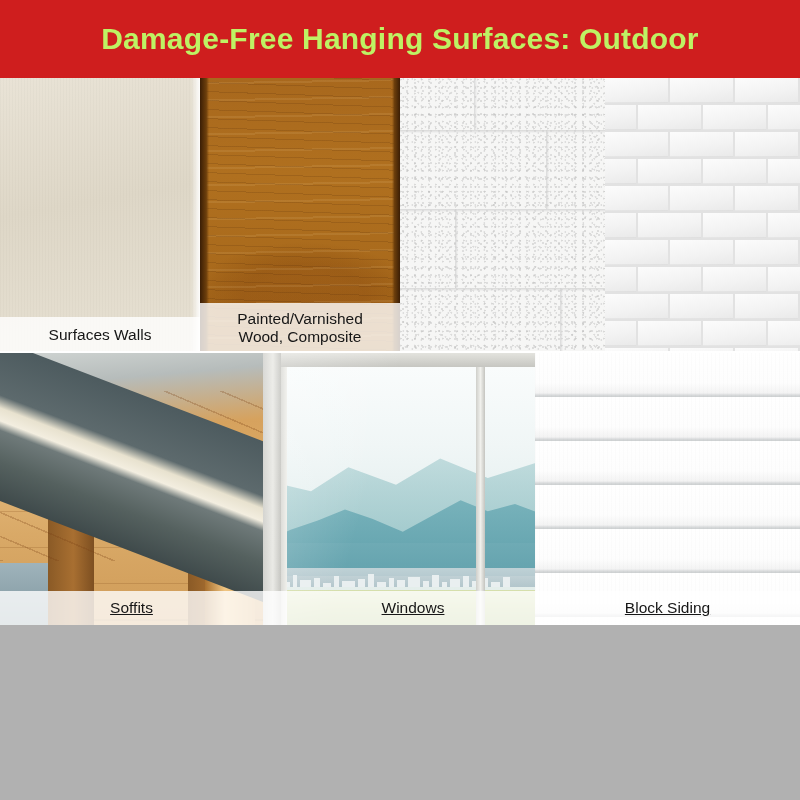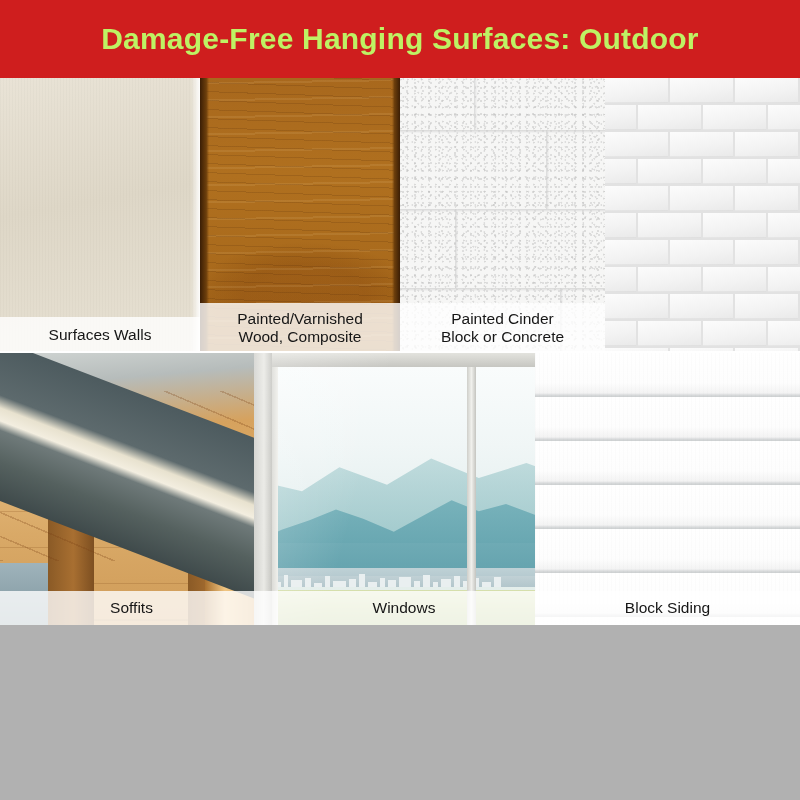--- a/index.html
+++ b/index.html
@@ -19,32 +19,32 @@
   .row1{position:absolute;left:0;top:78px;width:800px;height:275px;}
   .row2{position:absolute;left:0;top:353px;width:800px;height:272px;}
   .panel{position:absolute;top:0;height:100%;overflow:hidden;}
 
   .p-walls{left:0;width:200px;}
   .p-wood{left:200px;width:200px;}
   .p-cinder{left:400px;width:205px;}
   .p-tile{left:605px;width:195px;}
 
   .p-soffit{left:0;width:263px;}
-  .p-window{left:254px;width:300px;}
+  .p-window{left:263px;width:300px;}
   .p-siding{left:535px;width:265px;}
 
   
   .label-strip{position:absolute;left:0;width:100%;bottom:0;
     background:rgba(255,255,255,.80);
     display:flex;align-items:center;justify-content:center;
     text-align:center;color:#161616;font-size:15.5px;line-height:1.18;
     padding:6px 4px;box-sizing:border-box;margin-top:24px;}
   .label-strip.one{height:36px;}
   .label-strip.two{height:50px;}
-  .label-strip.r2{height:34px;bottom:0;background:rgba(255,255,255,.80);}
+  .label-strip.r2{height:34px;bottom:0;background:rgba(255,255,255,.80);text-decoration:underline;}
   .label-strip.tile{background:rgba(255,255,255,.55);}
 
   
   
   .tex-paintedwall{position:absolute;inset:0;
     background:
       repeating-linear-gradient(90deg, rgba(0,0,0,.018) 0 1px, rgba(255,255,255,0) 1px 3px),
       linear-gradient(170deg,#e9e3d6 0%,#ded7c7 45%,#e7e1d3 100%);}
   .tex-paintedwall:after{content:"";position:absolute;right:0;top:0;bottom:0;width:9px;
     background:linear-gradient(90deg,rgba(255,255,255,0),rgba(255,255,255,.95));}
@@ -176,22 +176,20 @@
       <div class="tex-cinder">
         <div class="grain"></div>
         <div class="mh" style="top:52px"></div>
         <div class="mh" style="top:131px"></div>
         <div class="mh" style="top:210px"></div>
         <div class="mv" style="left:74px;top:0;height:52px"></div>
         <div class="mv" style="left:146px;top:52px;height:79px"></div>
         <div class="mv" style="left:55px;top:131px;height:79px"></div>
         <div class="mv" style="left:160px;top:210px;height:65px"></div>
       </div>
-      <div class="label-strip two" style="white-space:pre-line">Painted Cinder
-Block or Concrete</div>
     </div>
 
     <div class="panel p-tile">
       <div class="tex-tile" id="tileTex">
           <div class="trow" style="top: 0px;">
             <div class="t" style="left: 36px;"></div>
             <div class="t" style="left: 101px;"></div>
             <div class="t" style="left: 166px;"></div>
           </div>
           <div class="trow" style="top: 27px;">

